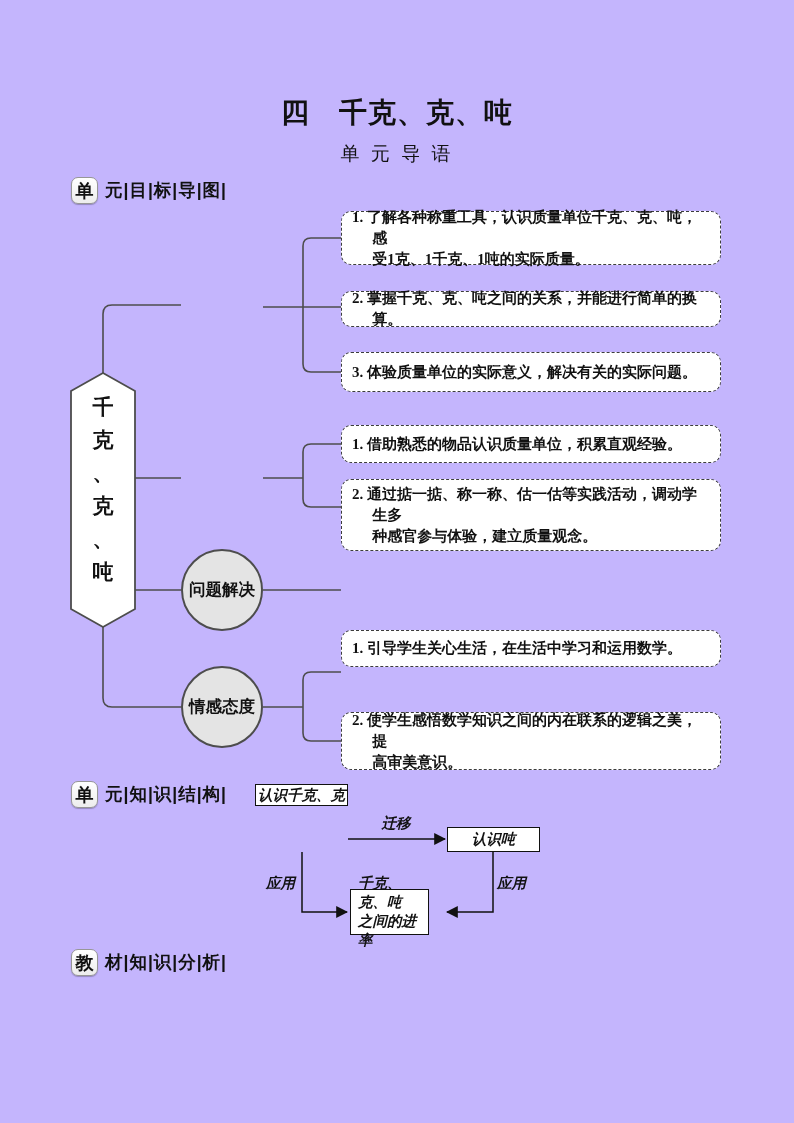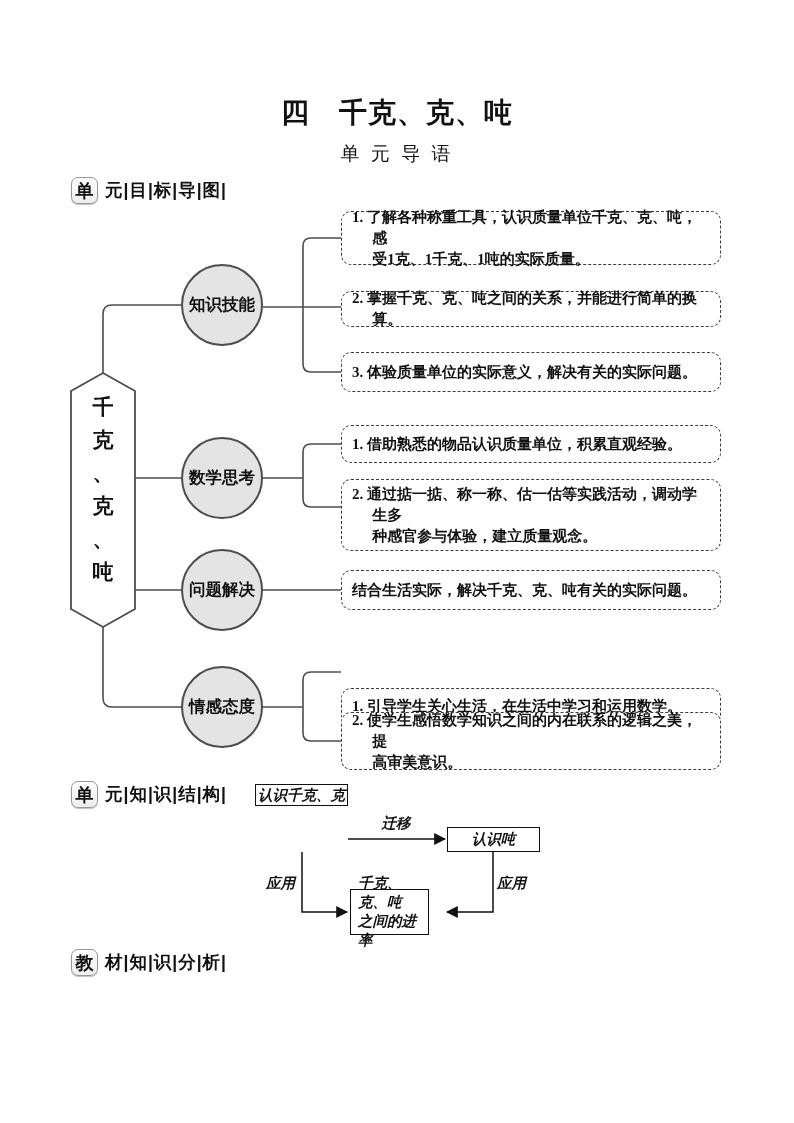--- a/index.html
+++ b/index.html
@@ -1,17 +1,17 @@
 <!DOCTYPE html>
 <html><head>
 <meta charset="utf-8">
 <style>
   html,body{margin:0;padding:0;background:#888;}
   .page{
-    position:relative;width:794px;height:1123px;margin:0 auto;background:#ffffff;
+    position:relative;width:794px;height:1123px;margin:0 auto;background:#c4b5fd;
     font-family:"Liberation Sans",sans-serif;color:#111;overflow:hidden;
   }
   svg.wires{position:absolute;left:0;top:0;pointer-events:none;}
   .page-title{
     position:absolute;top:94px;left:0;width:794px;text-align:center;
     font-size:28px;font-weight:bold;letter-spacing:1px;
   }
   .subtitle{
     position:absolute;top:141px;left:0;width:794px;text-align:center;
     font-size:19px;letter-spacing:3px;font-weight:400;
@@ -94,46 +94,41 @@
 
   <div class="hex-text">
       <span>千</span>
       <span>克</span>
       <span>、</span>
       <span>克</span>
       <span>、</span>
       <span>吨</span>
     </div>
 
-  <div class="circle" style="top:264px">知识技能</div>
-  <div class="circle" style="top:437px">数学思考</div>
   <div class="circle" style="top:549px">问题解决</div>
   <div class="circle" style="top:666px">情感态度</div>
 
   <div class="dashed-box" style="top:211px;height:54px">
     <p>1. 了解各种称重工具，认识质量单位千克、克、吨，感
 受1克、1千克、1吨的实际质量。</p>
   </div>
   <div class="dashed-box" style="top:291px;height:36px">
     <p>2. 掌握千克、克、吨之间的关系，并能进行简单的换算。</p>
   </div>
   <div class="dashed-box" style="top:352px;height:40px">
     <p>3. 体验质量单位的实际意义，解决有关的实际问题。</p>
   </div>
   <div class="dashed-box" style="top:425px;height:38px">
     <p>1. 借助熟悉的物品认识质量单位，积累直观经验。</p>
   </div>
   <div class="dashed-box" style="top:479px;height:72px">
     <p>2. 通过掂一掂、称一称、估一估等实践活动，调动学生多
 种感官参与体验，建立质量观念。</p>
   </div>
-  <div class="dashed-box" style="top:570px;height:40px">
-    <p>结合生活实际，解决千克、克、吨有关的实际问题。</p>
-  </div>
-  <div class="dashed-box" style="top:688px;height:37px">
+  <div class="dashed-box" style="top:630px;height:37px">
     <p>1. 引导学生关心生活，在生活中学习和运用数学。</p>
   </div>
   <div class="dashed-box" style="top:712px;height:58px">
     <p>2. 使学生感悟数学知识之间的内在联系的逻辑之美，提
 高审美意识。</p>
   </div>
 
   <div class="sec-h" style="top:781px">
     <span class="keycap">单</span>
     <span class="sec-rest">元|知|识|结|构|</span>

